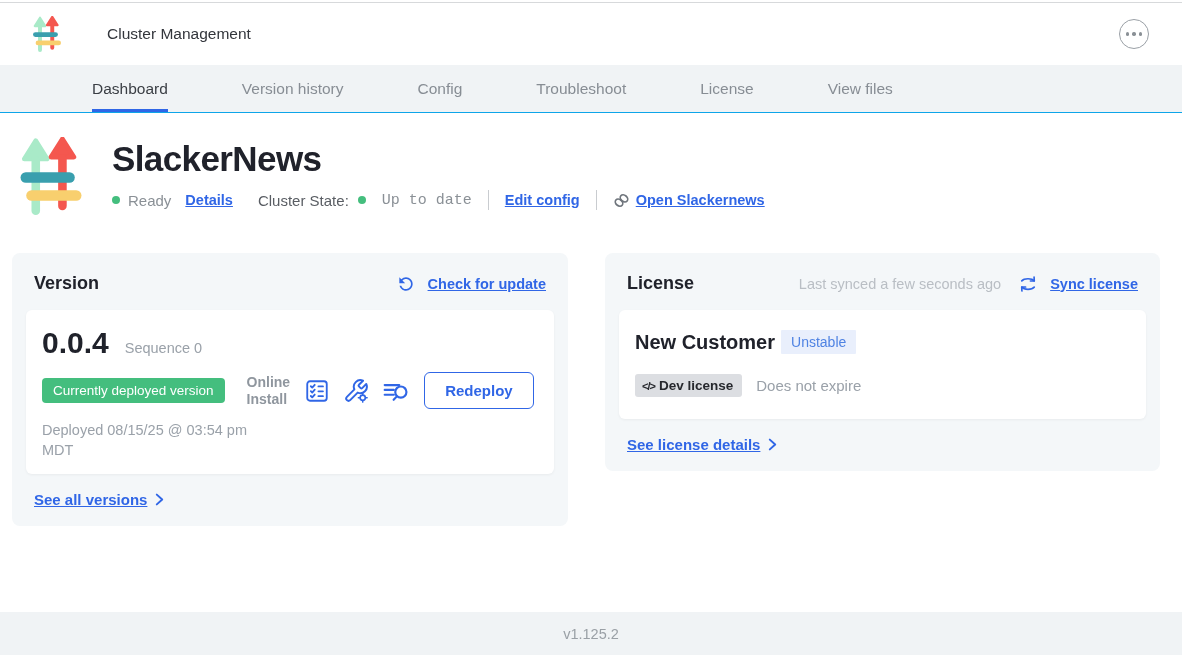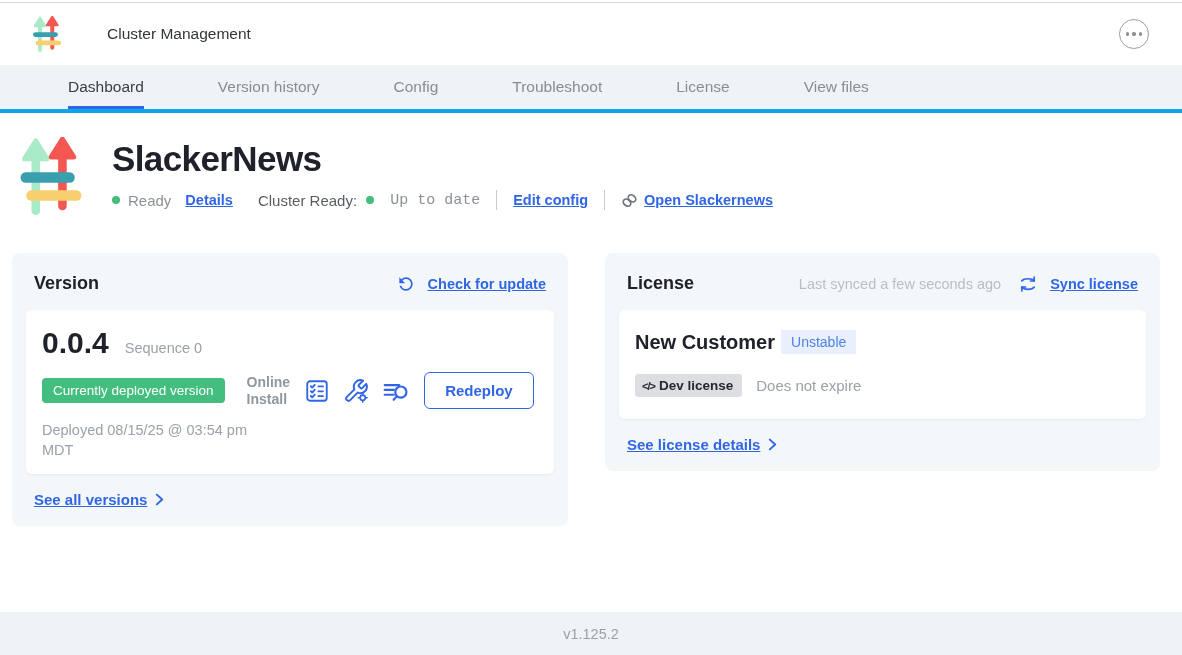--- a/index.html
+++ b/index.html
@@ -16,21 +16,21 @@
   .topbar { height:62px; background:#fff; display:flex; align-items:stretch; padding-left:33px; flex:0 0 auto; }
   .logo-sm { width:28px; align-self:center; margin-right:27px; display:flex; }
   .top-tab { position:relative; display:flex; align-items:center; padding:0 19px; font-size:15.5px; color:#33363c; font-weight:500; cursor:pointer; }
   .top-tab.active::after { content:""; position:absolute; left:0; right:0; bottom:0; height:3px; background:#3066e6; }
   .topbar-spacer { flex:1; }
   .more-btn { align-self:center; margin-right:33px; width:30px; height:30px; border-radius:50%;
     border:1px solid #9aa0a6; background:#fff; display:flex; align-items:center; justify-content:center; gap:3px; cursor:pointer; }
   .more-btn .dot { width:3.5px; height:3.5px; border-radius:50%; background:#8a9096; }
 
   
-  .subnav { height:48px; background:#f0f3f5; border-bottom:4px solid #0ea5e9; display:flex; padding-left:68px; gap:74px; flex:0 0 auto; }
+  .subnav { height:48px; background:#f0f3f5; border-bottom:1px solid #0ea5e9; display:flex; padding-left:92px; gap:74px; flex:0 0 auto; }
   .subnav-item { display:flex; align-items:center; font-size:15.5px; color:#878d94; border-bottom:3px solid transparent; padding-top:3px; cursor:pointer; white-space:nowrap; }
   .subnav-item.active { color:#3a3e44; font-weight:500; border-bottom-color:#3066e6; }
 
   
   main { flex:1; background:#fff; padding-top:24px; }
   .app-head { display:flex; margin-left:20px; }
   .logo-lg { width:62px; height:80px; flex:0 0 auto; }
   .app-head-text { margin-left:30px; padding-top:2px; }
   h1.app-title { margin:0; font-size:35px; font-weight:800; letter-spacing:-0.6px; color:#20222b; }
   .status-row { display:flex; align-items:center; margin-top:11px; font-size:15px; color:#8a9096;text-align:right; }
@@ -128,21 +128,21 @@
       <rect x="39.5" y="18" width="9" height="59" rx="4.5" fill="#f4574f"></rect>
       <rect x="0" y="37" width="57" height="11" rx="5.5" fill="#399fae"></rect>
       <rect x="6" y="56" width="58" height="11" rx="5.5" fill="#f8cf6e"></rect>
     </svg>
     <div class="app-head-text">
       <h1 class="app-title">SlackerNews</h1>
       <div class="status-row">
         <span class="dot-green"></span>
         <span style="margin-left:8px;">Ready</span>
         <span class="lnk" style="margin-left:14px;">Details</span>
-        <span class="state-label" style="margin-left:25px;">Cluster Ready:</span>
+        <span class="state-label" style="margin-left:25px;">Cluster State:</span>
         <span class="dot-green" style="margin-left:9px;"></span>
         <span style="margin-left:16px;font-family:Liberation Mono, monospace;">Up to date</span>
         <span class="vdiv"></span>
         <span class="lnk">Edit config</span>
         <span class="vdiv"></span>
         <svg width="17" height="17" viewBox="0 0 24 24" fill="none" stroke="#70767d" stroke-width="2.4">
           <ellipse cx="8.5" cy="15" rx="4.4" ry="5.8" transform="rotate(-50 8.5 15)"></ellipse>
           <ellipse cx="15.5" cy="9" rx="4.4" ry="5.8" transform="rotate(-50 15.5 9)"></ellipse>
         </svg>
         <span class="lnk" style="margin-left:6px;">Open Slackernews</span>

